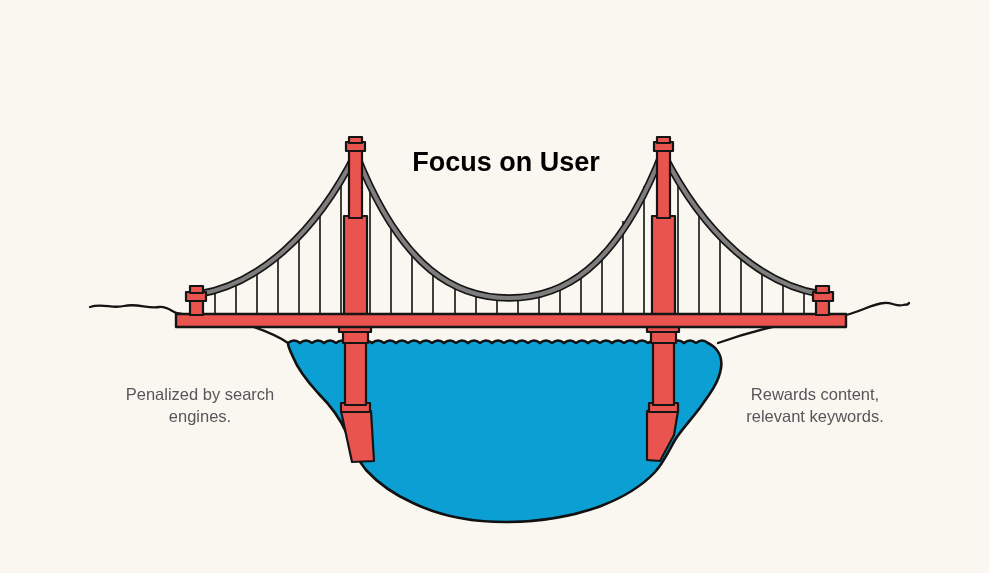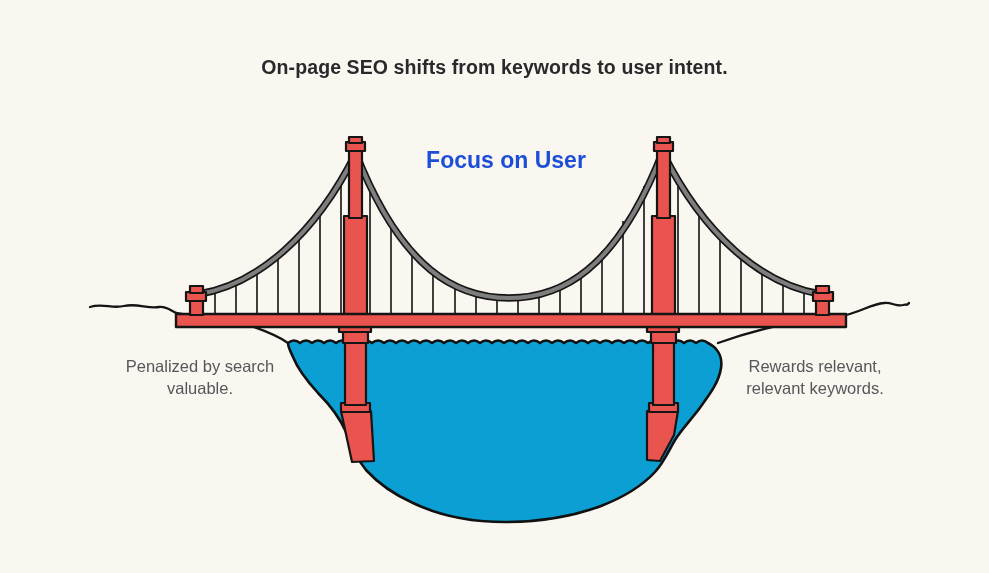--- a/index.html
+++ b/index.html
@@ -13,38 +13,38 @@
   .stage svg{position:absolute;left:0;top:0;}
   .page-title{
     position:absolute;left:0;top:56px;width:989px;
     text-align:center;
     font-size:19.5px;font-weight:700;color:#29282b;
     letter-spacing:.1px;
   }
   .center-label{
     position:absolute;left:396px;top:145px;width:220px;
     text-align:center;
-    font-size:23px;font-weight:700;color:#1d4ed8;
+    font-size:27px;font-weight:700;color:#000000;
     line-height:1.32;
   }
   .caption{
     position:absolute;width:214px;text-align:center;
     font-size:16.5px;font-weight:400;color:#57565a;
     line-height:1.33;
+    margin-top:28px;
   }
   .caption.left{left:93px;top:356px;}
   .caption.right{left:708px;top:356px;}
   .caption span,.center-label span{display:block;}
 </style>
 </head>
 <body>
 
 <div class="stage">
 
-  <div class="page-title">On-page SEO shifts from keywords to user intent.</div>
 
   <svg width="989" height="573" viewBox="0 0 989 573">
 
     <g>
       <path fill="#0b9fd3" stroke="#111111" stroke-width="2.6" stroke-linejoin="round" d="M 288,343
            q 6,-5 12,0 q 6,-5 12,0 q 6,-5 12,0 q 6,-5 12,0 q 6,-5 12,0
            q 6,-5 12,0 q 6,-5 12,0 q 6,-5 12,0 q 6,-5 12,0 q 6,-5 12,0
            q 6,-5 12,0 q 6,-5 12,0 q 6,-5 12,0 q 6,-5 12,0 q 6,-5 12,0
            q 6,-5 12,0 q 6,-5 12,0 q 6,-5 12,0 q 6,-5 12,0 q 6,-5 12,0
            q 6,-5 12,0 q 6,-5 12,0 q 6,-5 12,0 q 6,-5 12,0 q 6,-5 12,0
@@ -152,21 +152,21 @@
       <rect x="816" y="286" width="13" height="7"></rect>
     </g>
   </svg>
 
   <div class="center-label">
     <span>Focus on User</span>
   </div>
 
   <div class="caption left">
     <span>Penalized by search</span>
-    <span>valuable.</span>
+    <span>engines.</span>
   </div>
 
   <div class="caption right">
-    <span>Rewards relevant,</span>
+    <span>Rewards content,</span>
     <span>relevant keywords.</span>
   </div>
 
 </div>
 
 </body></html>

